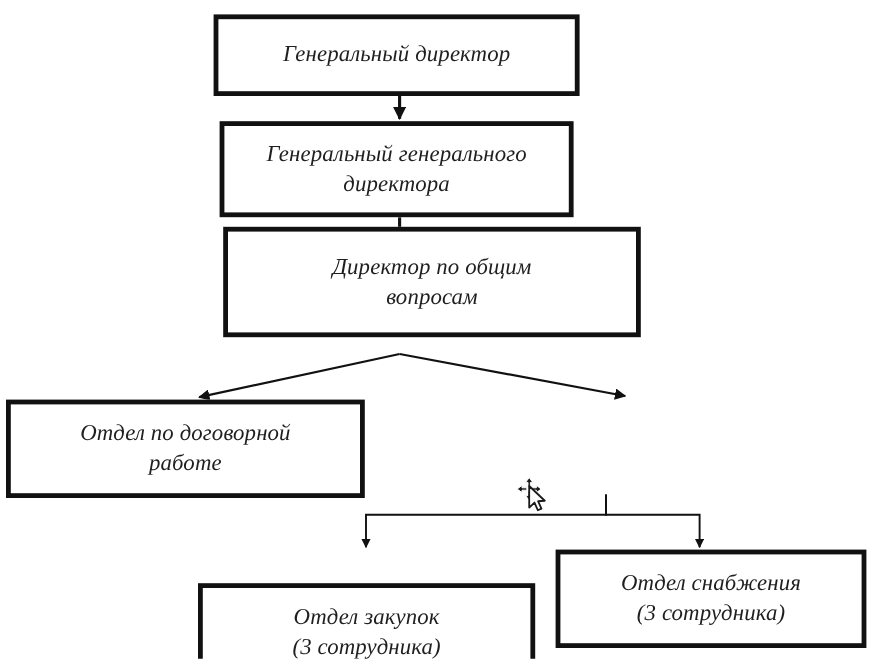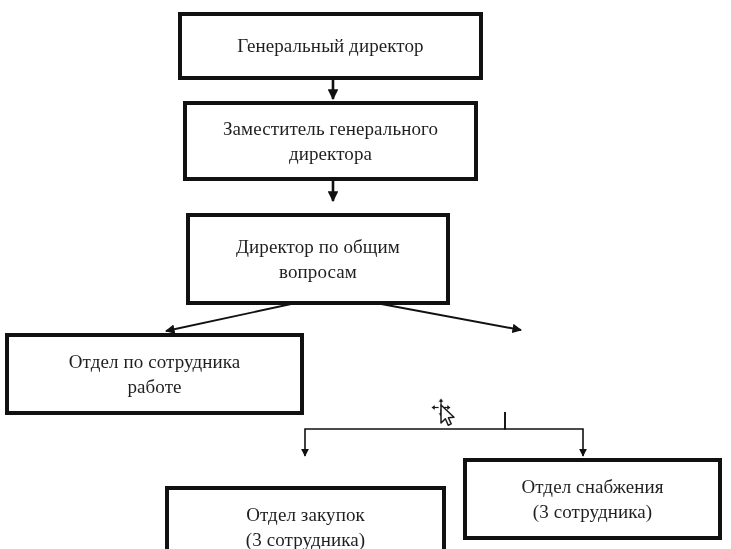--- a/index.html
+++ b/index.html
@@ -32,20 +32,21 @@
   .node-box {
     position: absolute;
     box-sizing: border-box;
     background: #ffffff;
     border: 4px solid #111111;
     display: flex;
     align-items: center;
     justify-content: center;
     text-align: center;
     z-index: 2;
+    font-style: italic;
   }
   .node-label {
     display: block;
     font-size: 19px;
     line-height: 1.32;
     letter-spacing: 0.1px;
     color: #1f1f1f;
     padding: 0 8px;
     white-space: pre-line;
   }
@@ -98,31 +99,31 @@
     <g>
       <path d="M 505 412 L 505 429 L 583 429 L 583 456" fill="none" stroke="#111111" stroke-width="1.6" marker-end="url(#arrow-thin)"></path>
     </g>
   </svg>
 
   <div class="node-box" style="left:178px; top:12px; width:305px; height:68px;">
     <span class="node-label">Генеральный директор</span>
   </div>
 
   <div class="node-box" style="left:183px; top:101px; width:295px; height:80px;">
-    <span class="node-label">Заместитель генерального
+    <span class="node-label">Генеральный генерального
 директора</span>
   </div>
 
-  <div class="node-box" style="left:186px; top:213px; width:264px; height:92px;">
+  <div class="node-box" style="left:186px; top:189px; width:348px; height:92px;">
     <span class="node-label">Директор по общим
 вопросам</span>
   </div>
 
   <div class="node-box" style="left:5px; top:333px; width:299px; height:82px;">
-    <span class="node-label">Отдел по сотрудника
+    <span class="node-label">Отдел по договорной
 работе</span>
   </div>
 
 
   <div class="node-box" style="left:165px; top:458px; width:281px; height:82px;margin-top:28px;">
     <span class="node-label">Отдел закупок
 (3 сотрудника)</span>
   </div>
 
   <div class="node-box" style="left:463px; top:458px; width:259px; height:82px;justify-content:center;">

